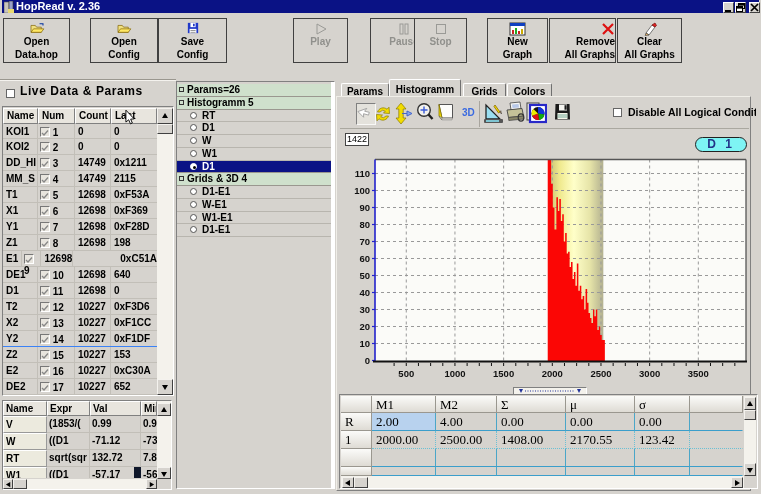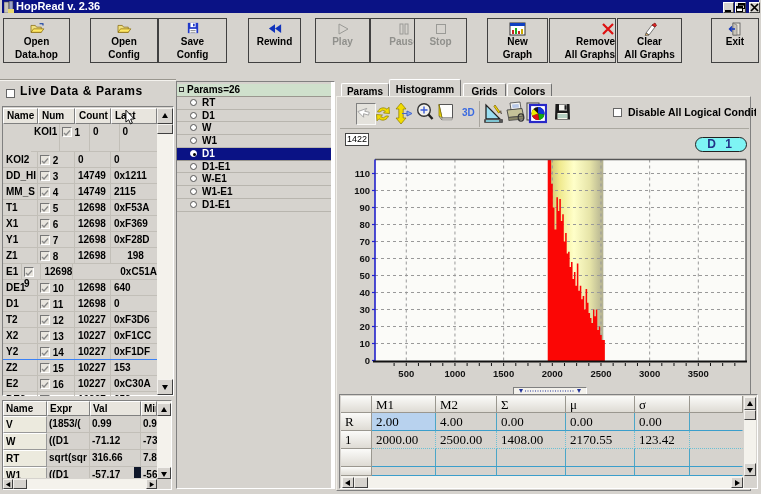--- a/index.html
+++ b/index.html
@@ -66,27 +66,21 @@
   <div class="tbtn" style="left:158px;width:69px;">
     <div class="ic"><svg width="12" height="12" viewBox="0 0 14 14" style="margin-top:1px">
       <rect x="1" y="1" width="12" height="12" fill="#2038c8"></rect>
       <rect x="4" y="1" width="6" height="5" fill="#fff"></rect>
       <rect x="7" y="2" width="2" height="3" fill="#2038c8"></rect>
       <rect x="3" y="8" width="8" height="5" fill="#fff"></rect>
       <rect x="4" y="9.5" width="6" height="1" fill="#888"></rect>
           <rect x="4" y="11.5" width="6" height="1" fill="#888"></rect>
     </svg></div>
     Save<br>Config</div>
-  <div class="tbtn" style="left:248px;width:53px;">
-    <div class="ic"><svg width="14" height="11" viewBox="0 0 16 12" style="margin-top:2px">
-      <path d="M8 1 L1 6 L8 11 Z" fill="#1133bb"></path>
-          <path d="M15 1 L8 6 L15 11 Z" fill="#1133bb"></path>
-    </svg></div>
-    Rewind</div>
-  <div class="tbtn dis" style="left:315px;width:55px;">
+  <div class="tbtn dis" style="left:293px;width:55px;">
     <div class="ic"><svg width="12" height="12" viewBox="0 0 12 12" style="margin-top:2px">
       <path d="M2 1 L11 6 L2 11 Z" fill="none" stroke="#9a9a96" stroke-width="1"></path>
     </svg></div>
     Play</div>
   <div class="tbtn dis" style="left:370px;width:68px;">
     <div class="ic"><svg width="12" height="12" viewBox="0 0 12 12" style="margin-top:2px">
       <rect x="2" y="1" width="3" height="10" fill="none" stroke="#9a9a96"></rect>
       <rect x="7" y="1" width="3" height="10" fill="none" stroke="#9a9a96"></rect>
     </svg></div>
     Pause</div>
@@ -110,43 +104,36 @@
       <path d="M2 2 L12 12 M12 2 L2 12" stroke="#dd1111" stroke-width="2.2"></path>
     </svg></div>
     Remove<br>All Graphs</div>
   <div class="tbtn" style="left:617px;width:65px;">
     <div class="ic"><svg width="14" height="14" viewBox="0 0 14 14" style="margin-top:1px">
       <path d="M3 11 L9 3 L12 5 L6 13 Z" fill="#fff" stroke="#444" stroke-width="0.7"></path>
       <path d="M9 3 L12 1 L13.5 3.5 L12 5 Z" fill="#dd2222" stroke="#7a1010" stroke-width="0.7"></path>
       <path d="M3 11 L2.2 13.5 L6 13 Z" fill="#f4c070" stroke="#444" stroke-width="0.7"></path>
     </svg></div>
     Clear<br>All Graphs</div>
-  <div class="tbtn" style="left:711px;width:48px;">
-    <div class="ic"><svg width="16" height="14" viewBox="0 0 16 14" style="margin-top:1px">
-      <rect x="6" y="1" width="7" height="12" fill="#e8e4da" stroke="#555" stroke-width="0.8"></rect>
-      <path d="M6 1 L10 3 L10 13 L6 13 Z" fill="#c8c4ba" stroke="#555" stroke-width="0.5"></path>
-      <path d="M8 7 L3 7 M5 4.5 L2.5 7 L5 9.5" stroke="#1133bb" stroke-width="1.4" fill="none"></path>
-    </svg></div>
-    Exit</div>
 
   <div class="abs" style="left:0px;top:79px;width:176px;height:1px;background:#9a978f;"></div>
   <div class="abs" style="left:0px;top:80px;width:176px;height:1px;background:#f4f2ee;"></div>
 
   <div class="abs" style="left:6px;top:89px;width:9px;height:9px;background:#fff;border:1px solid #666;"></div>
   <div class="abs" style="left:20px;top:84px;font-size:12px;font-weight:bold;letter-spacing:0.6px;">Live Data &amp; Params</div>
 
   <div class="abs sunken" style="left:2px;top:106px;width:172px;height:290px;background:#d6d3ce;"></div>
   <div class="abs" id="lt1" style="left:3px;top:108px;width:154px;height:288px;overflow:hidden;font-size:10px;font-weight:bold;">
       <div style="display:flex;height:16px;">
         <div style="width:35px;background:#e8e5de;border-top:1px solid #fff;border-left:1px solid #fff;border-right:1px solid #808080;border-bottom:1px solid #808080;padding:1px 0 0 3px;">Name</div>
         <div style="width:37px;background:#e8e5de;border-top:1px solid #fff;border-left:1px solid #fff;border-right:1px solid #808080;border-bottom:1px solid #808080;padding:1px 0 0 3px;">Num</div>
         <div style="width:36px;background:#e8e5de;border-top:1px solid #fff;border-left:1px solid #fff;border-right:1px solid #808080;border-bottom:1px solid #808080;padding:1px 0 0 3px;">Count</div>
         <div style="width:46px;background:#e8e5de;border-top:1px solid #fff;border-left:1px solid #fff;border-right:1px solid #808080;border-bottom:1px solid #808080;padding:1px 0 0 3px;">Last</div>
       </div>
-      <div style="display:flex;height:28px;border-bottom:1px solid #c2bfb8;margin-left:28px;">
+      <div style="display:flex;height:15px;border-bottom:1px solid #c2bfb8;">
         <div style="width:35px;border-right:1px solid #c2bfb8;padding:2px 0 0 3px;overflow:hidden;white-space:nowrap;">KOI1</div>
         <div style="width:37px;border-right:1px solid #c2bfb8;padding:2px 0 0 2px;"><span style="display:inline-block;width:10px;height:10px;background:#e8e5de;border-top:1px solid #777;border-left:1px solid #777;border-right:1px solid #fff;border-bottom:1px solid #fff;position:relative;top:1px;"><svg width="8" height="8" viewBox="0 0 8 8">
               <path d="M1 4 L3 6 L7 1.5" stroke="#888" stroke-width="1.3" fill="none"></path>
             </svg></span> 1</div>
         <div style="width:36px;border-right:1px solid #c2bfb8;padding:2px 0 0 3px;">0</div>
         <div style="width:46px;padding:2px 0 0 3px;">0</div>
       </div>
       <div style="display:flex;height:16px;border-bottom:1px solid #c2bfb8;">
         <div style="width:35px;border-right:1px solid #c2bfb8;padding:2px 0 0 3px;overflow:hidden;white-space:nowrap;">KOI2</div>
         <div style="width:37px;border-right:1px solid #c2bfb8;padding:2px 0 0 2px;"><span style="display:inline-block;width:10px;height:10px;background:#e8e5de;border-top:1px solid #777;border-left:1px solid #777;border-right:1px solid #fff;border-bottom:1px solid #fff;position:relative;top:1px;"><svg width="8" height="8" viewBox="0 0 8 8">
@@ -194,21 +181,21 @@
             </svg></span> 7</div>
         <div style="width:36px;border-right:1px solid #c2bfb8;padding:2px 0 0 3px;">12698</div>
         <div style="width:46px;padding:2px 0 0 3px;">0xF28D</div>
       </div>
       <div style="display:flex;height:16px;border-bottom:1px solid #c2bfb8;">
         <div style="width:35px;border-right:1px solid #c2bfb8;padding:2px 0 0 3px;overflow:hidden;white-space:nowrap;">Z1</div>
         <div style="width:37px;border-right:1px solid #c2bfb8;padding:2px 0 0 2px;"><span style="display:inline-block;width:10px;height:10px;background:#e8e5de;border-top:1px solid #777;border-left:1px solid #777;border-right:1px solid #fff;border-bottom:1px solid #fff;position:relative;top:1px;"><svg width="8" height="8" viewBox="0 0 8 8">
               <path d="M1 4 L3 6 L7 1.5" stroke="#888" stroke-width="1.3" fill="none"></path>
             </svg></span> 8</div>
         <div style="width:36px;border-right:1px solid #c2bfb8;padding:2px 0 0 3px;">12698</div>
-        <div style="width:46px;padding:2px 0 0 3px;text-align:center;">198</div>
+        <div style="width:46px;padding:2px 0 0 3px;">198</div>
       </div>
       <div style="display:flex;height:16px;border-bottom:1px solid #c2bfb8;">
         <div style="width:35px;border-right:1px solid #c2bfb8;padding:2px 0 0 3px;overflow:hidden;white-space:nowrap;">E1</div>
         <div style="width:37px;border-right:1px solid #c2bfb8;padding:2px 0 0 2px;"><span style="display:inline-block;width:10px;height:10px;background:#e8e5de;border-top:1px solid #777;border-left:1px solid #777;border-right:1px solid #fff;border-bottom:1px solid #fff;position:relative;top:1px;"><svg width="8" height="8" viewBox="0 0 8 8">
               <path d="M1 4 L3 6 L7 1.5" stroke="#888" stroke-width="1.3" fill="none"></path>
             </svg></span> 9</div>
         <div style="width:36px;border-right:1px solid #c2bfb8;padding:2px 0 0 3px;">12698</div>
         <div style="width:46px;padding:2px 0 0 3px;margin-left:44px;">0xC51A</div>
       </div>
       <div style="display:flex;height:16px;border-bottom:1px solid #c2bfb8;">
@@ -302,21 +289,21 @@
       </div>
       <div style="display:flex;height:17px;">
         <div style="width:44px;background:#eceade;border-top:1px solid #fff;border-left:1px solid #fff;border-right:1px solid #999;border-bottom:1px solid #999;padding:2px 0 0 2px;">W</div>
         <div style="width:43px;border-right:1px solid #c2bfb8;border-bottom:1px solid #c2bfb8;padding:2px 0 0 2px;overflow:hidden;white-space:nowrap;">((D1</div>
         <div style="width:51px;border-right:1px solid #c2bfb8;border-bottom:1px solid #c2bfb8;padding:2px 0 0 2px;">-71.12</div>
         <div style="width:16px;border-bottom:1px solid #c2bfb8;padding:2px 0 0 2px;overflow:hidden;white-space:nowrap;">-73</div>
       </div>
       <div style="display:flex;height:17px;">
         <div style="width:44px;background:#eceade;border-top:1px solid #fff;border-left:1px solid #fff;border-right:1px solid #999;border-bottom:1px solid #999;padding:2px 0 0 2px;">RT</div>
         <div style="width:43px;border-right:1px solid #c2bfb8;border-bottom:1px solid #c2bfb8;padding:2px 0 0 2px;overflow:hidden;white-space:nowrap;">sqrt(sqr</div>
-        <div style="width:51px;border-right:1px solid #c2bfb8;border-bottom:1px solid #c2bfb8;padding:2px 0 0 2px;">316.66</div>
+        <div style="width:51px;border-right:1px solid #c2bfb8;border-bottom:1px solid #c2bfb8;padding:2px 0 0 2px;">132.72</div>
         <div style="width:16px;border-bottom:1px solid #c2bfb8;padding:2px 0 0 2px;overflow:hidden;white-space:nowrap;">7.8</div>
       </div>
       <div style="display:flex;height:17px;">
         <div style="width:44px;background:#eceade;border-top:1px solid #fff;border-left:1px solid #fff;border-right:1px solid #999;border-bottom:1px solid #999;padding:2px 0 0 2px;">W1</div>
         <div style="width:43px;border-right:1px solid #c2bfb8;border-bottom:1px solid #c2bfb8;padding:2px 0 0 2px;overflow:hidden;white-space:nowrap;">((D1</div>
         <div style="width:51px;border-right:7px solid #0f172a;border-bottom:1px solid #c2bfb8;padding:2px 0 0 2px;">-57.17</div>
         <div style="width:16px;border-bottom:1px solid #c2bfb8;padding:2px 0 0 2px;overflow:hidden;white-space:nowrap;">-56</div>
       </div>
     </div>
   <div class="abs track" style="left:157px;top:401px;width:14px;height:77px;"></div>
@@ -333,25 +320,27 @@
       </svg></div>
   <div class="sbtn" style="left:13px;top:479px;width:14px;height:10px;"></div>
   <div class="sbtn" style="left:146px;top:479px;width:11px;height:10px;"><svg width="7" height="7" viewBox="0 0 8 8" style="margin-top:1px">
         <path d="M2 1 L7 4 L2 7 Z" fill="#000"></path>
       </svg></div>
 
   <div class="abs sunken" style="left:176px;top:81px;width:159px;height:408px;background:#d6d3ce;"></div>
   <div class="abs" style="left:331px;top:82px;width:3px;height:406px;background:#fff;"></div>
   <div class="abs" id="tree" style="left:177px;top:84px;width:154px;font-size:10px;font-weight:bold;">
       <div style="height:12.75px;background:#cfe0cc;border-bottom:1px solid #9a978f;position:relative;padding-left:10px;line-height:12px;overflow:hidden;"><span style="position:absolute;left:2px;top:3px;width:5px;height:5px;border:1px solid #333;background:#cfe0cc;"></span>Params=26</div>
+      <div style="height:12.75px;background:#cfe0cc;border-bottom:1px solid #9a978f;position:relative;padding-left:10px;line-height:12px;overflow:hidden;"><span style="position:absolute;left:2px;top:3px;width:5px;height:5px;border:1px solid #333;background:#cfe0cc;"></span>Histogramm 5</div>
       <div style="height:12.75px;border-bottom:1px solid #b8b5ae;position:relative;padding-left:25px;line-height:12px;overflow:hidden;"><span style="position:absolute;left:13px;top:2px;width:7px;height:7px;border-radius:50%;border:1px solid #555;background:#fff;"></span>RT</div>
       <div style="height:12.75px;border-bottom:1px solid #b8b5ae;position:relative;padding-left:25px;line-height:12px;overflow:hidden;"><span style="position:absolute;left:13px;top:2px;width:7px;height:7px;border-radius:50%;border:1px solid #555;background:#fff;"></span>D1</div>
       <div style="height:12.75px;border-bottom:1px solid #b8b5ae;position:relative;padding-left:25px;line-height:12px;overflow:hidden;"><span style="position:absolute;left:13px;top:2px;width:7px;height:7px;border-radius:50%;border:1px solid #555;background:#fff;"></span>W</div>
       <div style="height:12.75px;border-bottom:1px solid #b8b5ae;position:relative;padding-left:25px;line-height:12px;overflow:hidden;"><span style="position:absolute;left:13px;top:2px;width:7px;height:7px;border-radius:50%;border:1px solid #555;background:#fff;"></span>W1</div>
       <div style="height:12.75px;background:#0a1285;color:#fff;border-bottom:1px solid #9a978f;position:relative;padding-left:25px;line-height:12px;overflow:hidden;"><span style="position:absolute;left:13px;top:2px;width:7px;height:7px;border-radius:50%;border:1px solid #fff;background:#fff;"></span><span style="position:absolute;left:16px;top:5px;width:3px;height:3px;border-radius:50%;background:#000;"></span>D1</div>
+      <div style="height:12.75px;background:#cfe0cc;border-bottom:1px solid #9a978f;position:relative;padding-left:10px;line-height:12px;overflow:hidden;"><span style="position:absolute;left:2px;top:3px;width:5px;height:5px;border:1px solid #333;background:#cfe0cc;"></span>Grids &amp; 3D 4</div>
       <div style="height:12.75px;border-bottom:1px solid #b8b5ae;position:relative;padding-left:25px;line-height:12px;overflow:hidden;"><span style="position:absolute;left:13px;top:2px;width:7px;height:7px;border-radius:50%;border:1px solid #555;background:#fff;"></span>D1-E1</div>
       <div style="height:12.75px;border-bottom:1px solid #b8b5ae;position:relative;padding-left:25px;line-height:12px;overflow:hidden;"><span style="position:absolute;left:13px;top:2px;width:7px;height:7px;border-radius:50%;border:1px solid #555;background:#fff;"></span>W-E1</div>
       <div style="height:12.75px;border-bottom:1px solid #b8b5ae;position:relative;padding-left:25px;line-height:12px;overflow:hidden;"><span style="position:absolute;left:13px;top:2px;width:7px;height:7px;border-radius:50%;border:1px solid #555;background:#fff;"></span>W1-E1</div>
       <div style="height:12.75px;border-bottom:1px solid #b8b5ae;position:relative;padding-left:25px;line-height:12px;overflow:hidden;"><span style="position:absolute;left:13px;top:2px;width:7px;height:7px;border-radius:50%;border:1px solid #555;background:#fff;"></span>D1-E1</div>
     </div>
 
   <div class="abs" id="tabs">
       <div style="position:absolute;left:341px;top:83px;width:48px;height:14px;background:#d6d3ce;border-top:1px solid #fff;border-left:1px solid #fff;border-right:1px solid #707070;border-top-right-radius:2px;border-top-left-radius:2px;font-size:10px;font-weight:bold;text-align:center;padding-top:2px;">Params</div>
       <div style="position:absolute;left:389px;top:79px;width:72px;height:18px;background:#d6d3ce;border-top:1px solid #fff;border-left:1px solid #fff;border-right:1px solid #707070;border-top-right-radius:2px;border-top-left-radius:2px;font-size:10px;font-weight:bold;text-align:center;padding-top:4px;">Histogramm</div>
       <div style="position:absolute;left:463px;top:83px;width:43px;height:14px;background:#d6d3ce;border-top:1px solid #fff;border-left:1px solid #fff;border-right:1px solid #707070;border-top-right-radius:2px;border-top-left-radius:2px;font-size:10px;font-weight:bold;text-align:center;padding-top:2px;">Grids</div>

